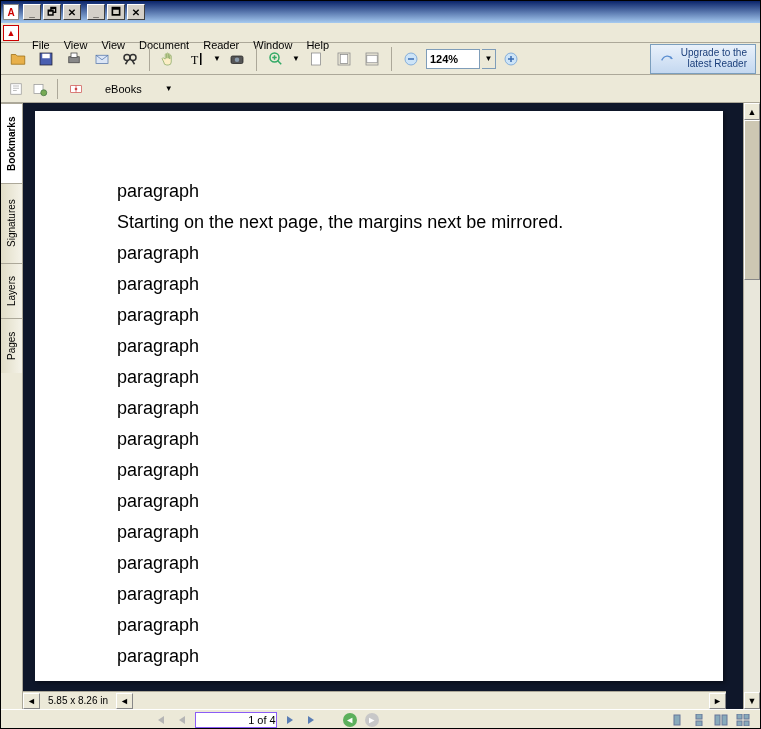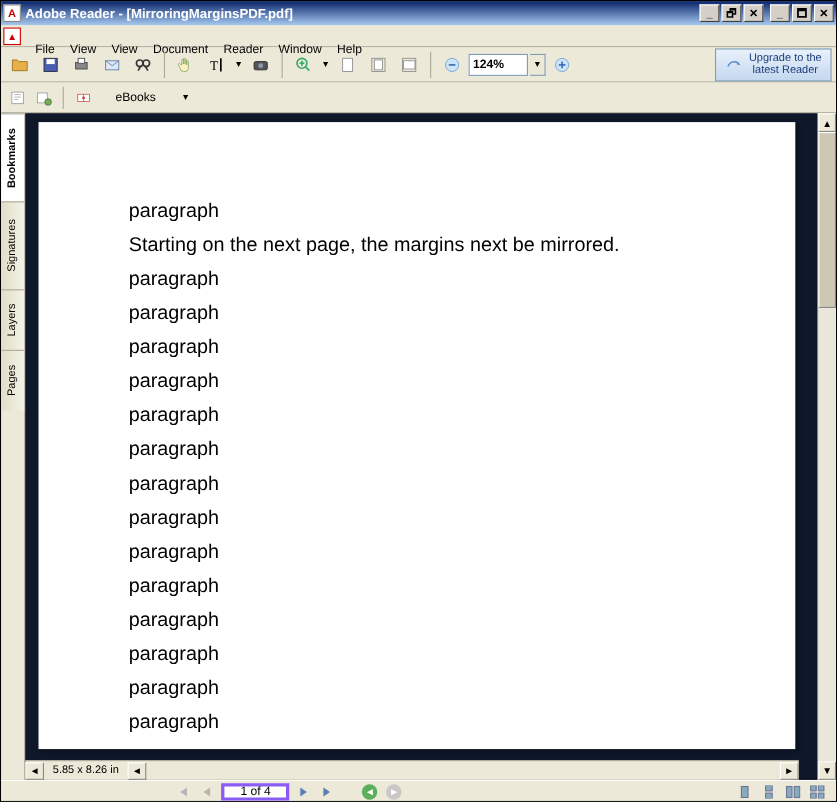--- a/index.html
+++ b/index.html
@@ -12,21 +12,21 @@
   .menubar { height: 20px; background:#ece9d8; display:flex; align-items:center; padding:0 2px; border-bottom: 1px solid #aca899; }
   .menubar .doc-icon { width:16px; height:16px; background:#fff; border:1px solid #c00; margin-right:6px; display:flex;align-items:center;justify-content:center;color:#c00;font-size:9px; }
   .menubar .mitem { padding: 12px 7px; cursor:default;margin-top:24px; }
   .toolbar { height: 32px; background:#ece9d8; display:flex; align-items:center; padding:2px 4px; border-bottom:1px solid #aca899; gap:2px; }
   .secondary-toolbar { height: 28px; background:#ece9d8; display:flex; align-items:center; padding:2px 4px; border-bottom:1px solid #aca899; gap:2px; }
   .tbtn { width:26px; height:26px; border:1px solid transparent; display:flex; align-items:center; justify-content:center; background:transparent; }
   .tbtn svg { width:18px; height:18px; }
   .sep { width:1px; height:24px; background:#aca899; margin:0 4px; }
   .zoom-box { width:54px; height:20px; background:#fff; border:1px solid #7f9db9; font-size:11px; padding:1px 3px; display:flex; align-items:center;font-weight:bold; }
   .zoom-dd { width:14px; height:20px; border:1px solid #7f9db9; border-left:none; display:flex;align-items:center;justify-content:center; background:#ece9d8; font-size:8px; }
-  .upgrade-btn { margin-left:auto; height:26px; border:1px solid #7b9ebd; background:linear-gradient(#e9f1fb,#c4d8f0); display:flex; align-items:center; padding:14px 8px; gap:6px; font-size:10px; color:#1a3e7a; text-align:center; line-height:1.05; }
+  .upgrade-btn { margin-left:auto; height:26px; border:1px solid #7b9ebd; background:linear-gradient(#e9f1fb,#c4d8f0); display:flex; align-items:center; padding:14px 8px; gap:6px; font-size:10px; color:#1a3e7a; text-align:right; line-height:1.05; }
   .upgrade-btn svg { width:16px; height:16px; }
   .ebooks { display:flex; align-items:center; gap:21px; padding:0 4px; height:22px; }
   .ebooks svg { width:16px; height:16px; }
   .ebooks .dd { font-size:8px; margin-left:2px; }
   .workspace { display:flex; height: 606px; background:#999; }
   .nav-pane { width:22px; background:#ece9d8; border-right:1px solid #aca899; display:flex; flex-direction:column; }
   .nav-tab { flex:0 0 auto; height:80px; border-bottom:1px solid #aca899; display:flex; align-items:center; justify-content:center; writing-mode: vertical-rl; transform: rotate(180deg); font-size:10px; background:linear-gradient(to right,#f5f3e9,#e1ddc7); cursor:default; }
   .nav-tab.active { background:#fff; font-weight:bold; }
   .doc-area { flex:1; background:#817f73; position:relative; display:flex; }
   .page-container { flex:1; background:#0f172a; overflow:hidden; position:relative; }
@@ -37,32 +37,31 @@
   .vscroll .track { flex:1; background:#e9e7db; position:relative; }
   .vscroll .thumb { position:absolute; top:0; left:0; right:0; height:160px; background:#cdc7b3; border:1px solid #fff; border-right-color:#888; border-bottom-color:#888; }
   .hstatus { position:absolute; left:0; right:17px; bottom:0; height:18px; background:#ece9d8; border-top:1px solid #aca899; display:flex; align-items:center; font-size:10px; }
   .hstatus .harrow { width:17px; height:16px; background:#ece9d8; border:1px solid #fff; border-right-color:#888; border-bottom-color:#888; display:flex;align-items:center;justify-content:center; font-size:9px; }
   .hstatus .dim { padding:0 8px; }
   .hstatus .htrack { flex:1; background:#e9e7db; display:flex; }
   .footer { height:21px; background:#ece9d8; border-top:1px solid #fff; display:flex; align-items:center; padding:0 8px; gap:4px; }
   .footer .pager { display:flex; align-items:center; gap:4px; margin:0 auto; }
   .footer .nbtn { width:18px; height:16px; display:flex; align-items:center; justify-content:center; color:#5a7db4; }
   .footer .nbtn.disabled { color:#b5b5b5; }
-  .footer .pageno { width:62px; height:16px; background:#fff; border:3px solid #8b5cf6; font-size:11px; display:flex; align-items:center; justify-content:center; }
+  .footer .pageno { width:82px; height:16px; background:#fff; border:1px solid #8b5cf6; font-size:11px; display:flex; align-items:center; justify-content:flex-end; }
   .footer .viewbtns { display:flex; gap:4px; margin-left:auto; }
   .footer .vb { width:18px; height:16px; display:flex; align-items:center; justify-content:center; }
   .footer .vb svg { width:14px; height:12px; }
   .footer .circ { width:14px;height:14px;border-radius:50%;display:flex;align-items:center;justify-content:center;font-size:9px;color:#fff; }
 </style>
 </head>
 <body>
 
 <div class="titlebar">
   <div class="app-icon">A</div>
-  <div class="title">Adobe Reader - [MirroringMarginsPDF.pdf]</div>
   <div class="wbtns">
     <div class="wbtn">_</div>
     <div class="wbtn">🗗</div>
     <div class="wbtn">✕</div>
   </div>
   <div style="width:6px"></div>
   <div class="wbtns">
     <div class="wbtn">_</div>
     <div class="wbtn">🗖</div>
     <div class="wbtn">✕</div>

